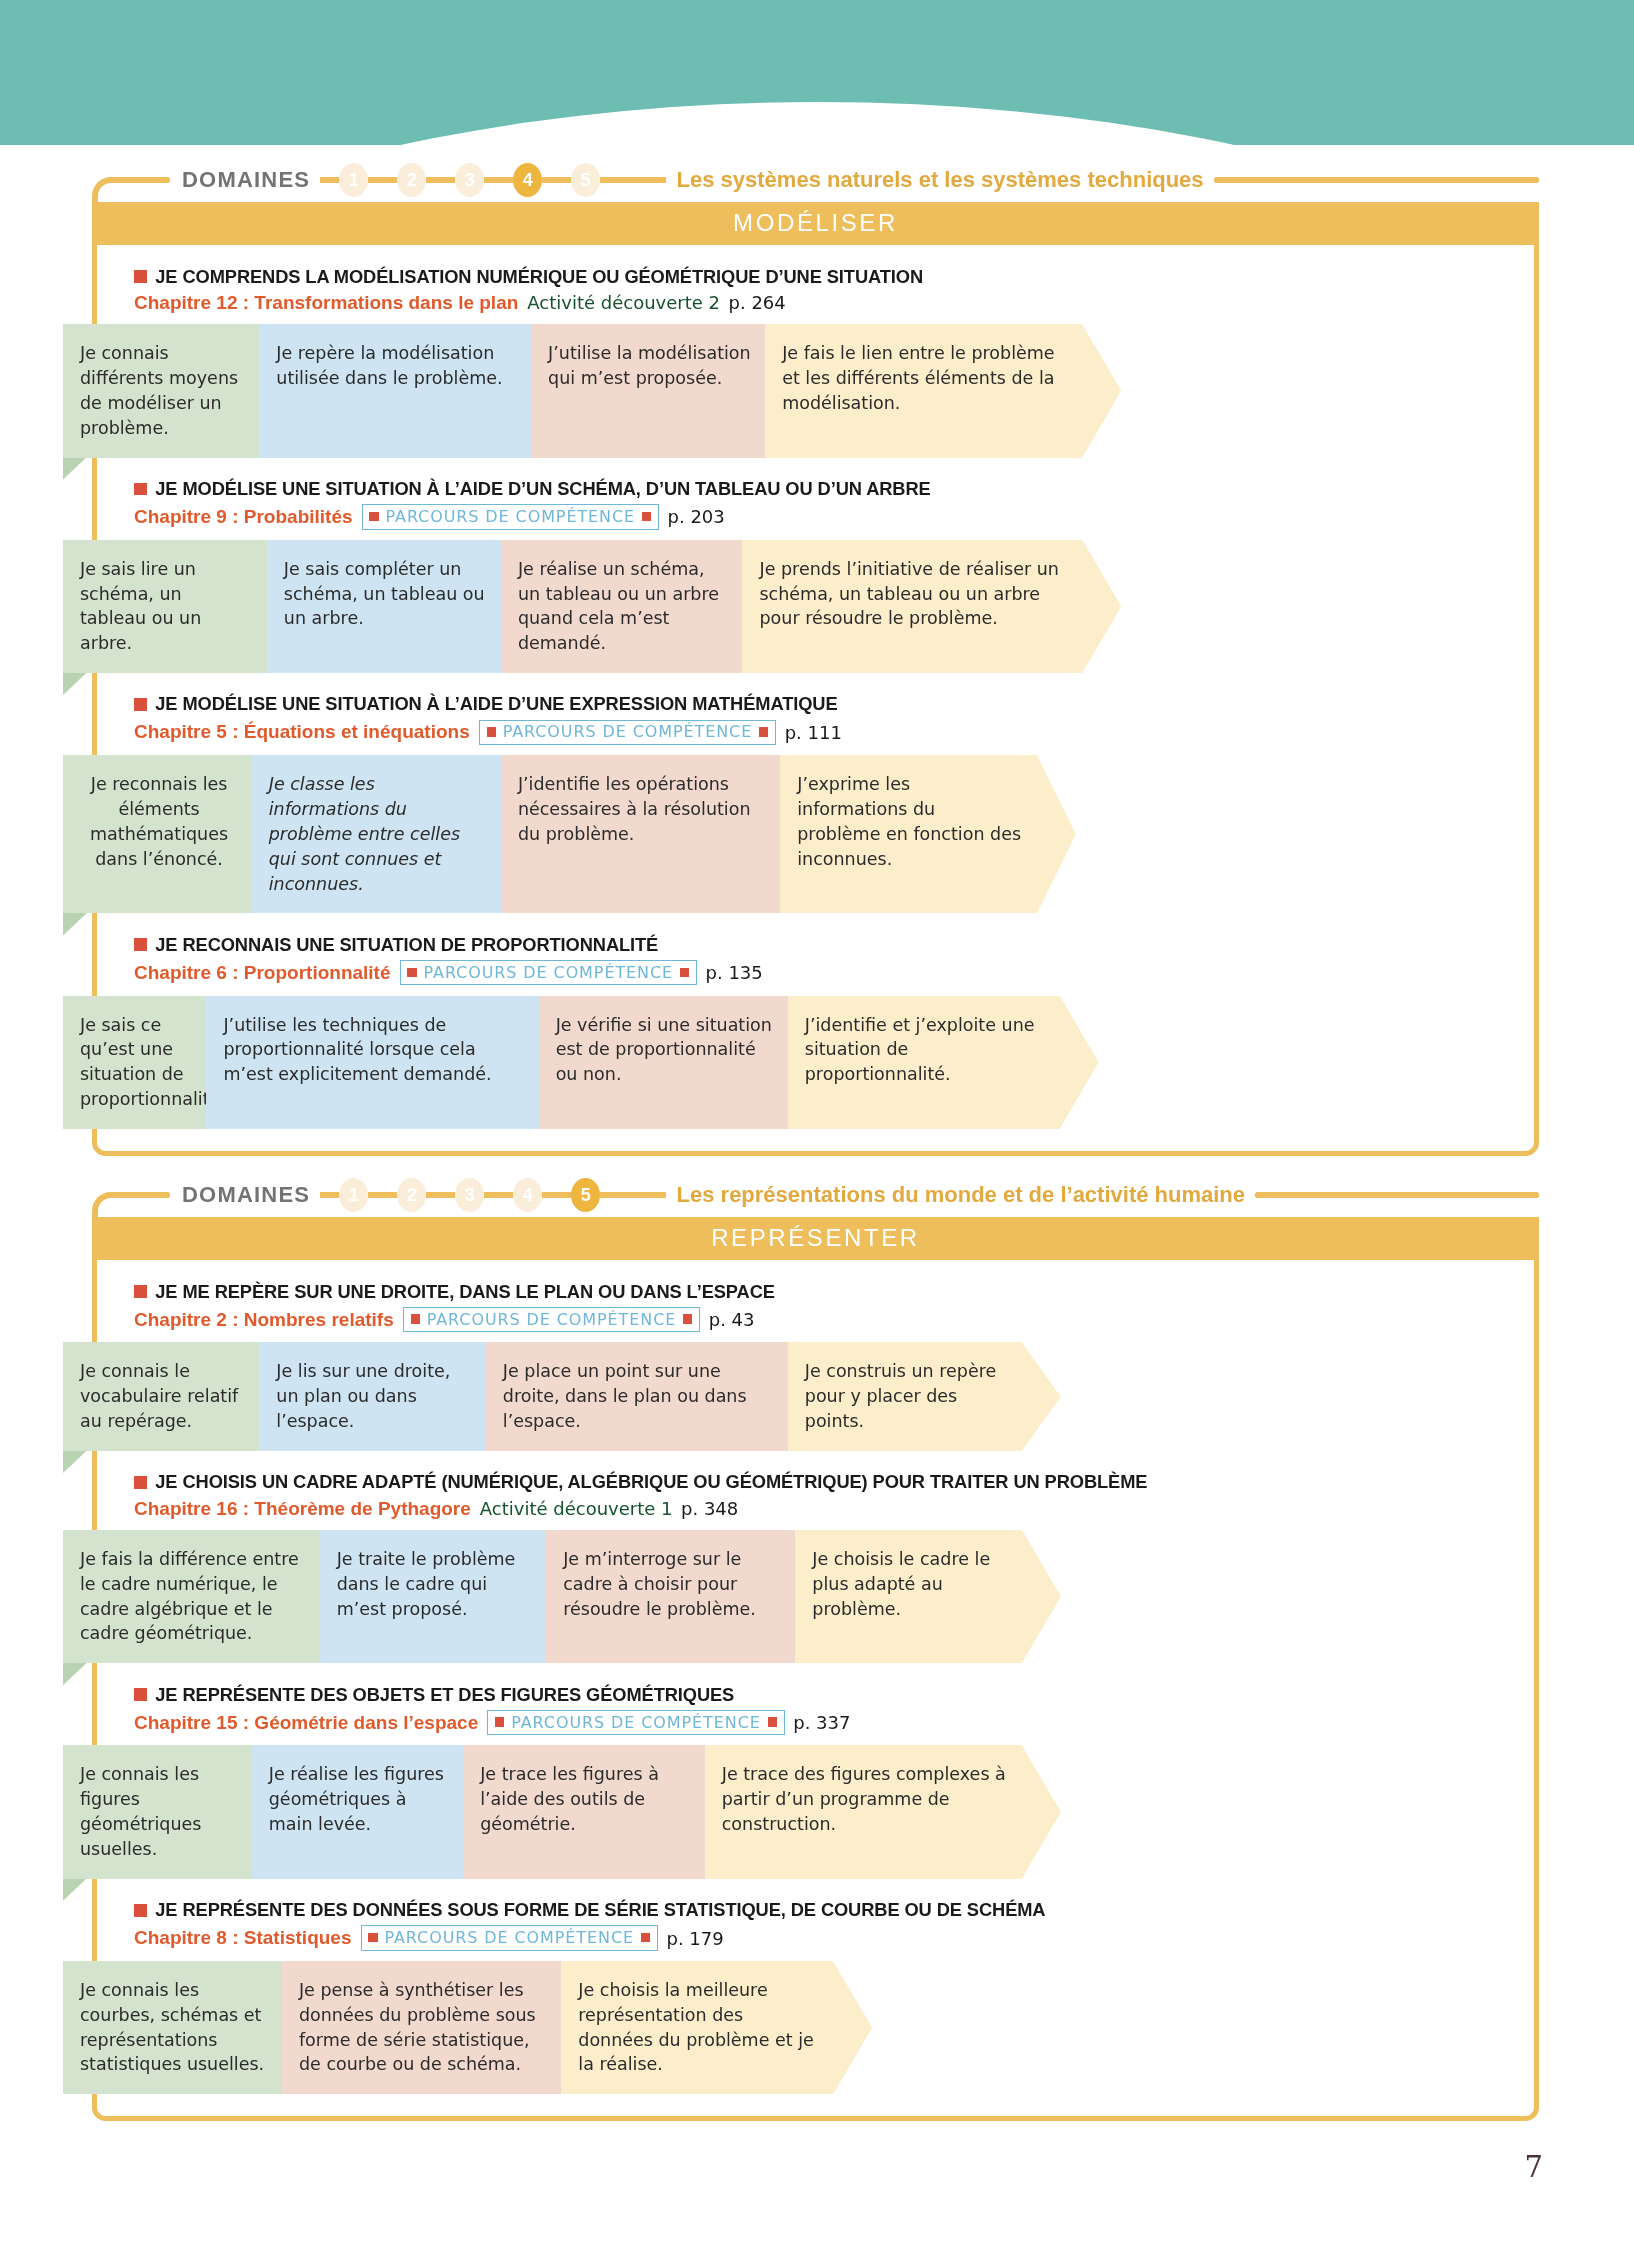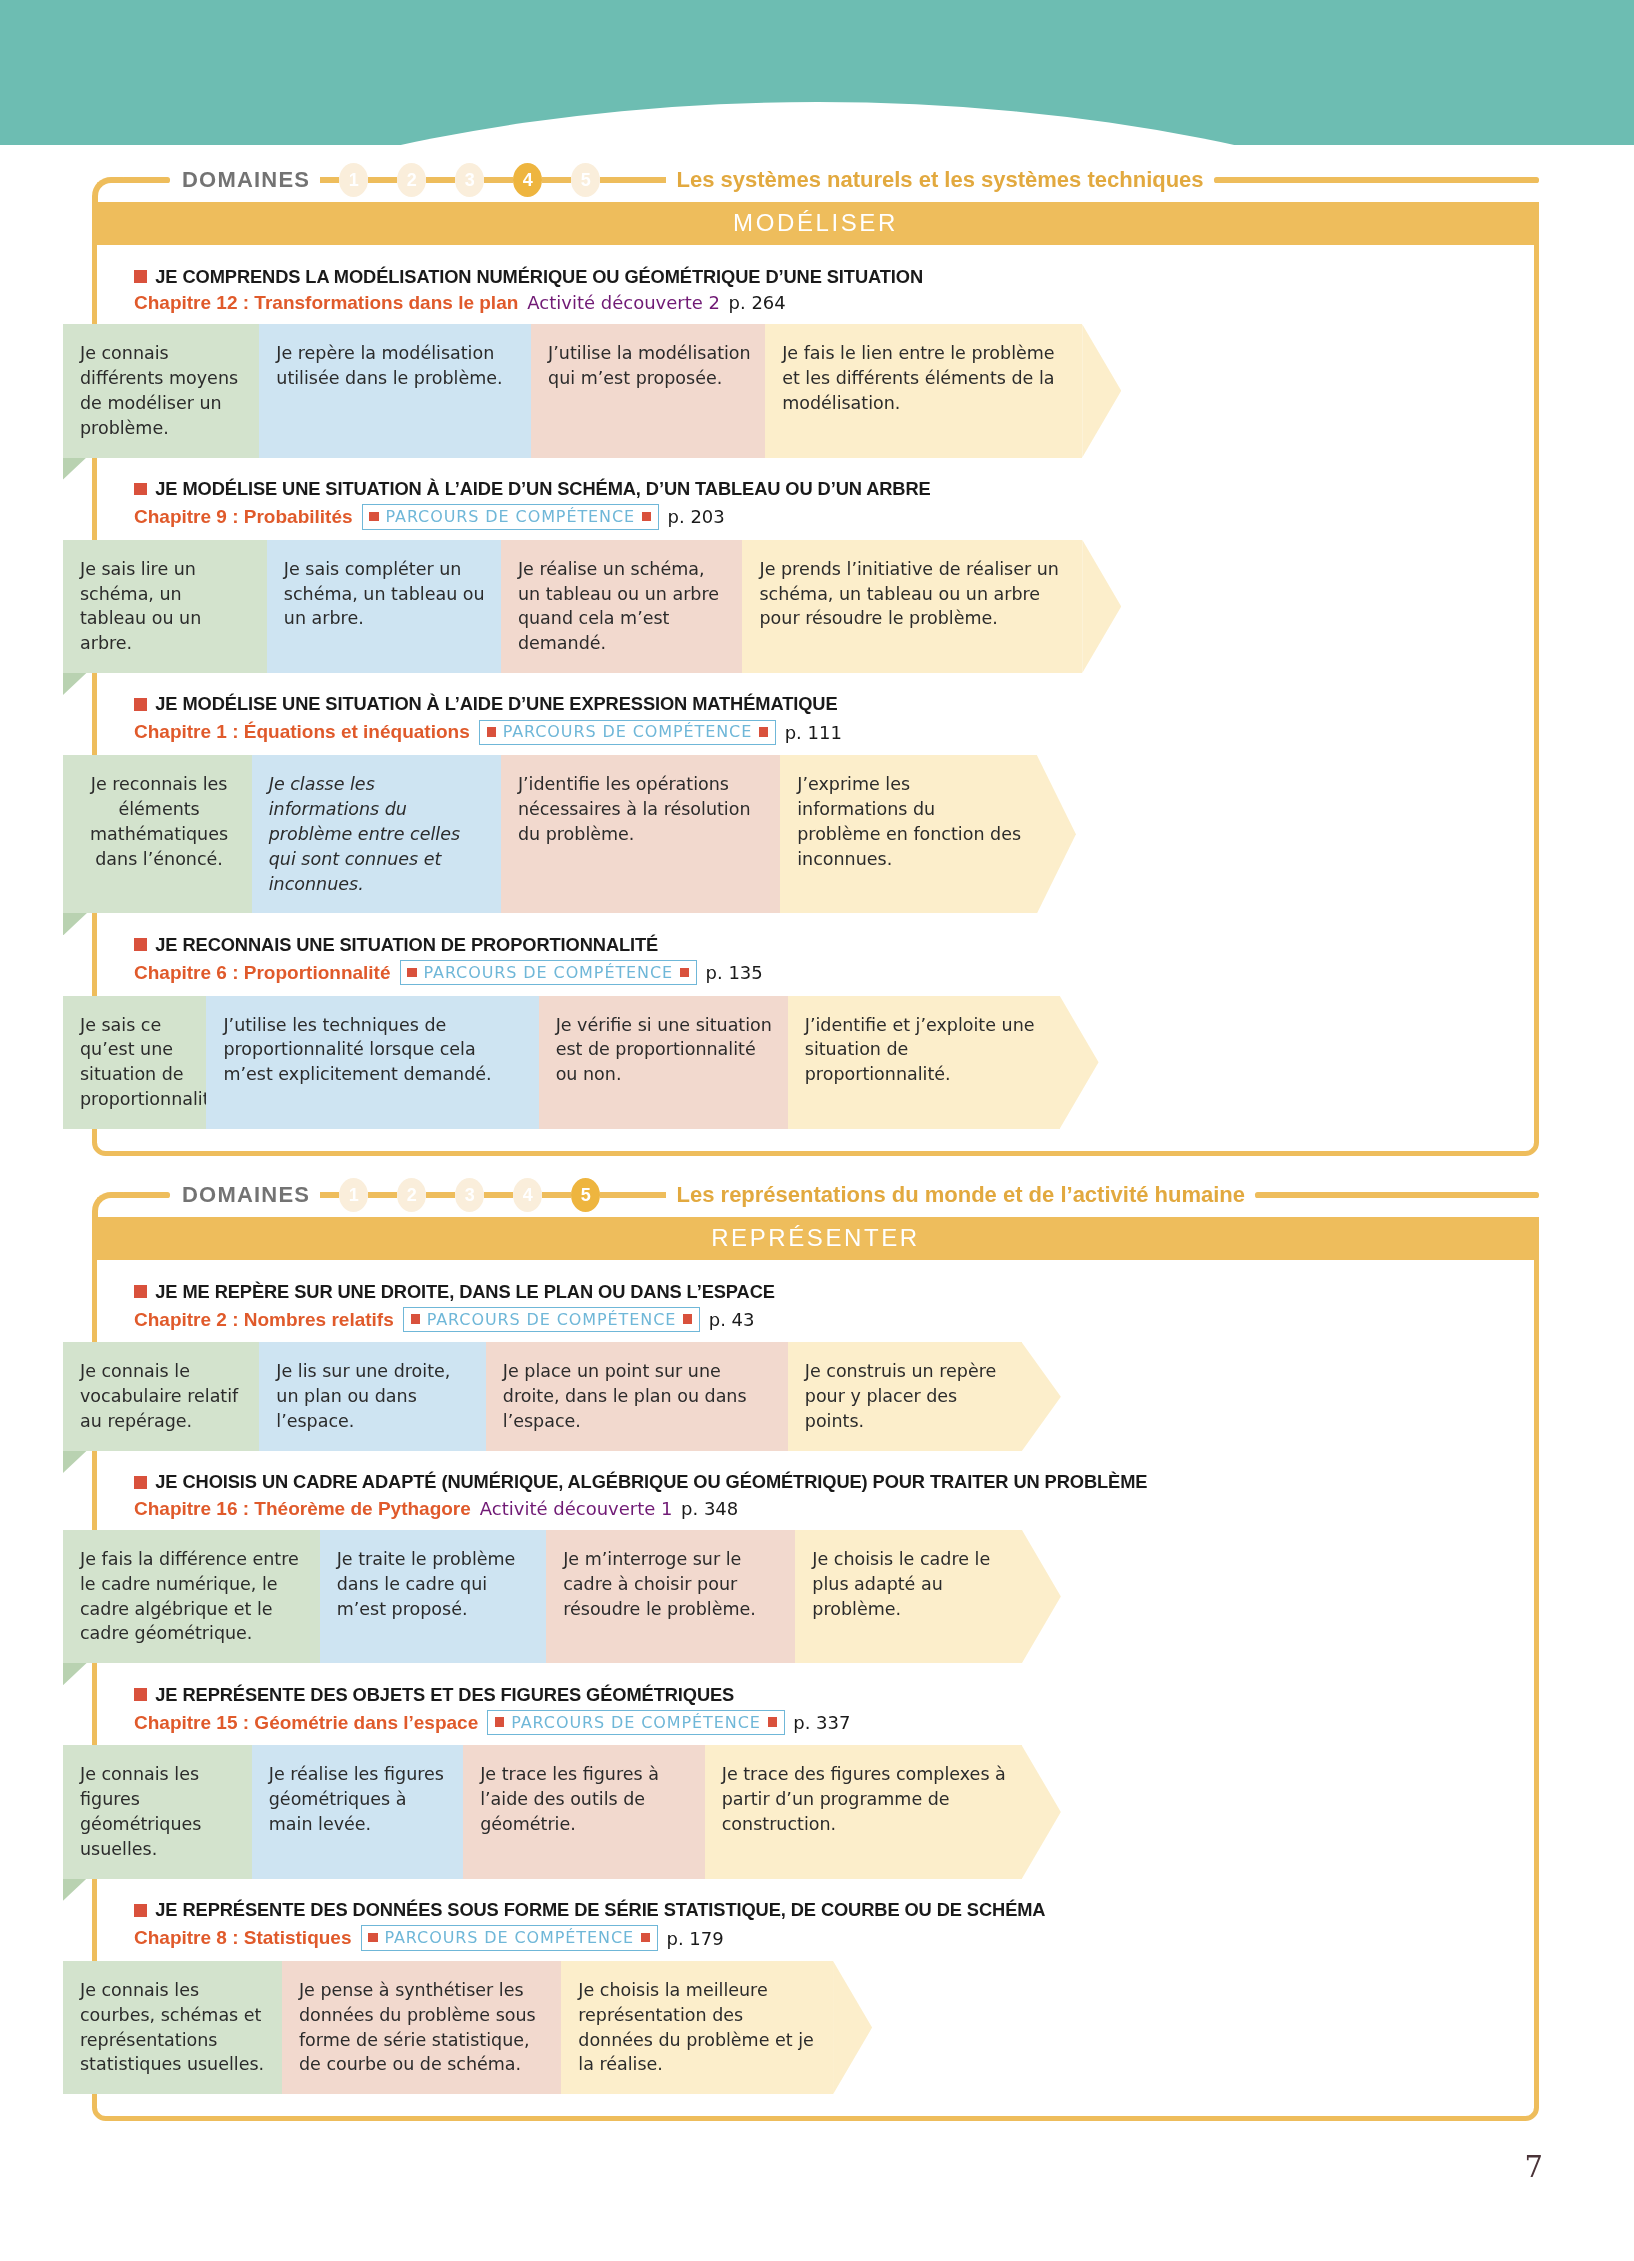--- a/index.html
+++ b/index.html
@@ -192,21 +192,21 @@
     font-size: 19px;
   }
   .chap {
     color: #e05a2b;
     font-family: "Liberation Sans", sans-serif;
     font-weight: bold;
     font-size: 19px;
     margin-right: 9px;
   }
   .activite {
-    color: #701a75;
+    color: #14532d;
     font-family: "DejaVu Sans", sans-serif;
     font-size: 18px;
     margin-right: 8.5px;
   }
   .pageref {
     color: #1a1a1a;
     font-family: "DejaVu Sans", sans-serif;
     font-size: 18px;
   }
   .badge {
@@ -371,21 +371,21 @@
               <div class="tail"></div>
             </div>
           </div>
           <div class="comp">
             <div class="comp-head">
               <div class="comp-title">
                 <span class="bullet-sq"></span>
                 <span>JE MODÉLISE UNE SITUATION À L’AIDE D’UNE EXPRESSION MATHÉMATIQUE</span>
               </div>
               <div class="comp-ref">
-                <span class="chap">Chapitre 1 : Équations et inéquations</span>
+                <span class="chap">Chapitre 5 : Équations et inéquations</span>
                 <span class="badge">
                   <span class="sq"></span>
                   <span class="txt">PARCOURS DE COMPÉTENCE</span>
                   <span class="sq"></span>
                 </span>
                 <span class="pageref">p. 111</span>
               </div>
             </div>
             <div class="strip-wrap">
               <div class="strip">

